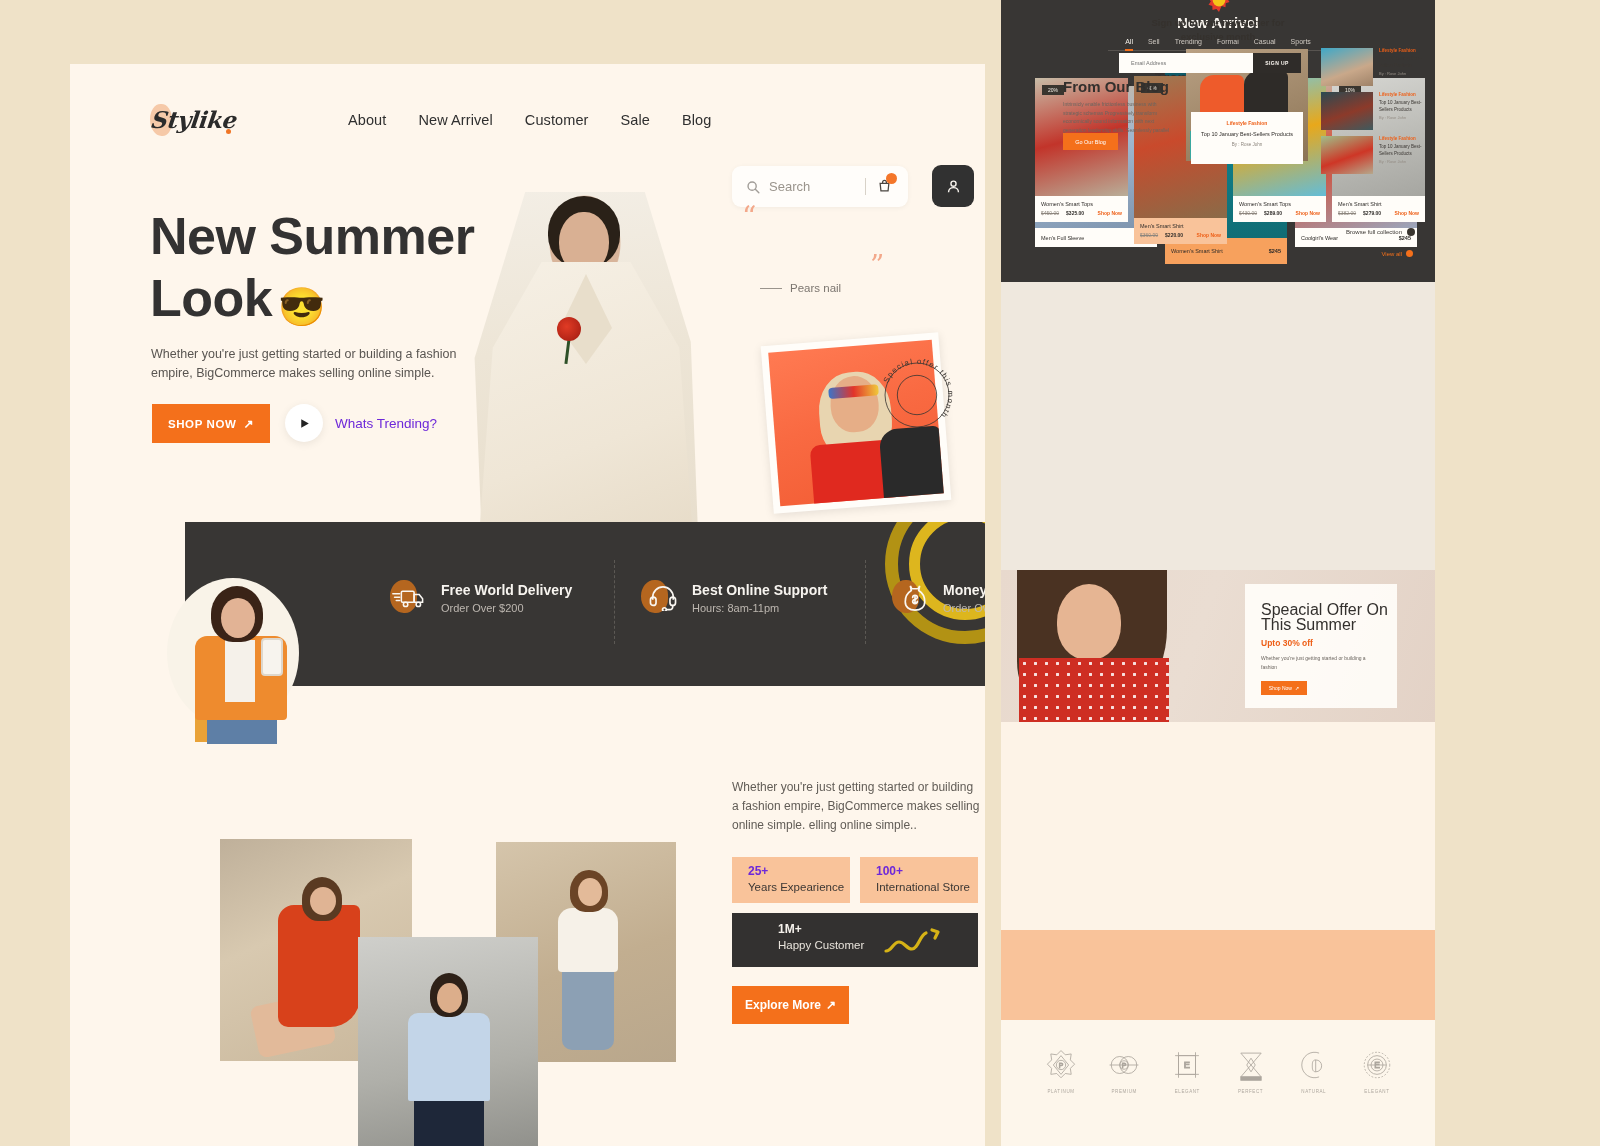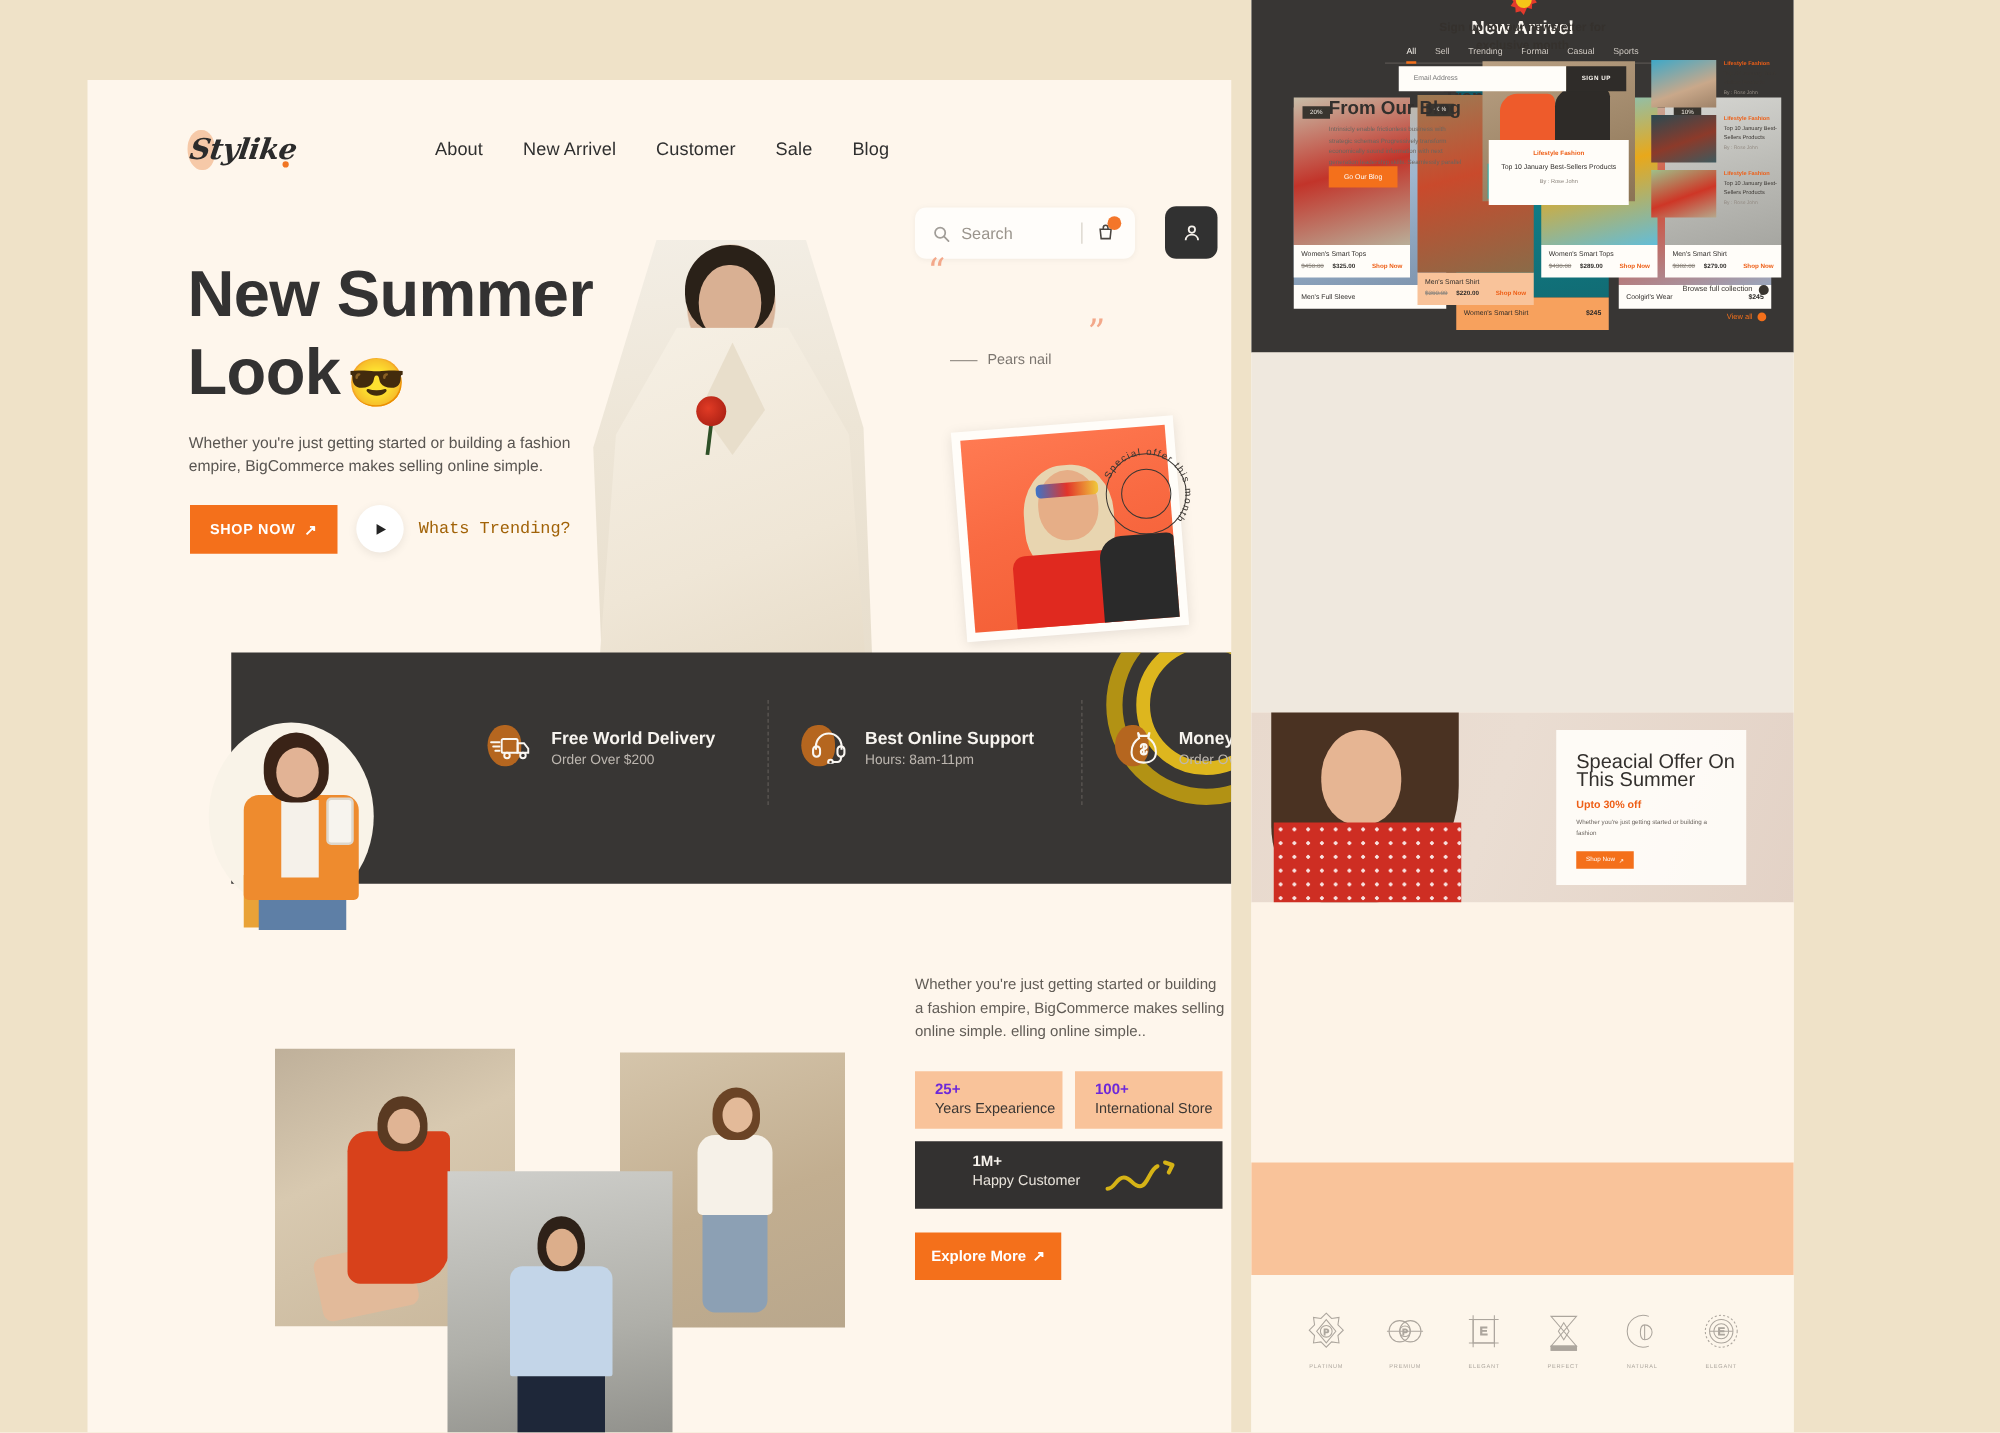--- a/index.html
+++ b/index.html
@@ -86,21 +86,21 @@
     border: none; cursor: pointer;
   }
   .play-btn {
     position: absolute; left: 215px; top: 340px;
     width: 38px; height: 38px; border-radius: 50%; background: #fff;
     display: flex; align-items: center; justify-content: center;
     box-shadow: 0 2px 8px rgba(0,0,0,.08);
   }
   .trend-label {
     position: absolute; left: 265px; top: 352px;
-    font-size: 13.5px; color: #a16207; font-weight: 500; font-family: Liberation Mono, monospace;
+    font-size: 13.5px; color: #6d28d9; font-weight: 500;
   }
 
   
   .model-main {
     position: absolute; left: 400px; top: 128px; width: 230px; height: 395px;
     background:
       radial-gradient(ellipse 58px 78px at 50% 13%, #d8b49a 0%, #d8b49a 60%, transparent 62%),
       linear-gradient(175deg, #F3EEE5 0%, #EDE5D6 40%, #E6DCCA 100%);
     clip-path: polygon(24% 0, 76% 0, 96% 38%, 100% 100%, 6% 100%, 2% 42%);
   }
@@ -187,21 +187,21 @@
   .stamp {
     position: absolute; left: 806px; top: 290px; width: 82px; height: 82px;
   }
   .pol-badge {
     position: absolute; left: 745px; top: 472px; width: 24px; height: 24px;
   }
 
   
   .feature-bar {
     position: absolute; left: 115px; top: 458px;
-    width: 800px; height: 185px; background: #383634; overflow: hidden;
+    width: 800px; height: 164px; background: #383634; overflow: hidden;
   }
   .fb-rings {
     position: absolute; right: -60px; top: -38px; width: 160px; height: 160px;
     border-radius: 50%;
     border: 13px solid #C8A20F; opacity: .85;
   }
   .fb-rings2 {
     position: absolute; right: -36px; top: -14px; width: 112px; height: 112px;
     border-radius: 50%; border: 11px solid #EFC41C; opacity: .9;
   }

